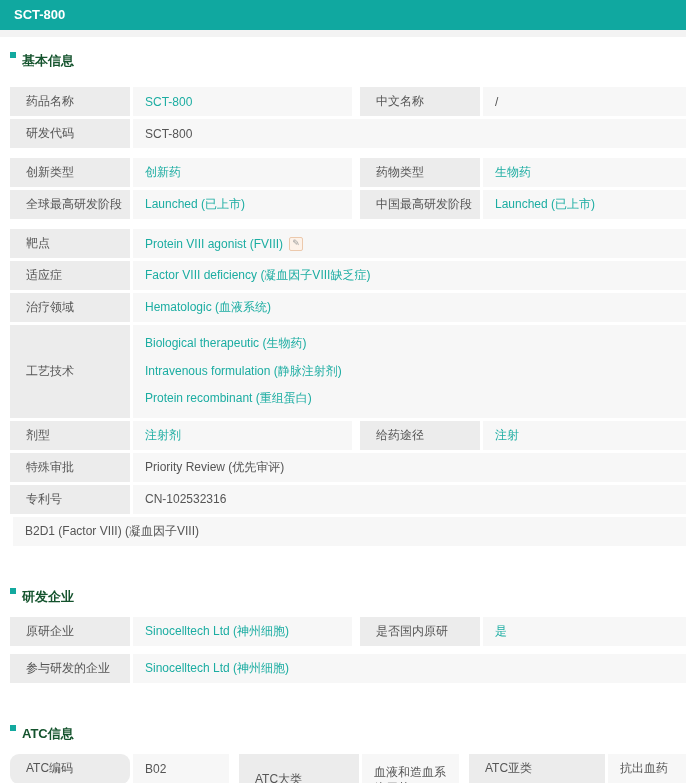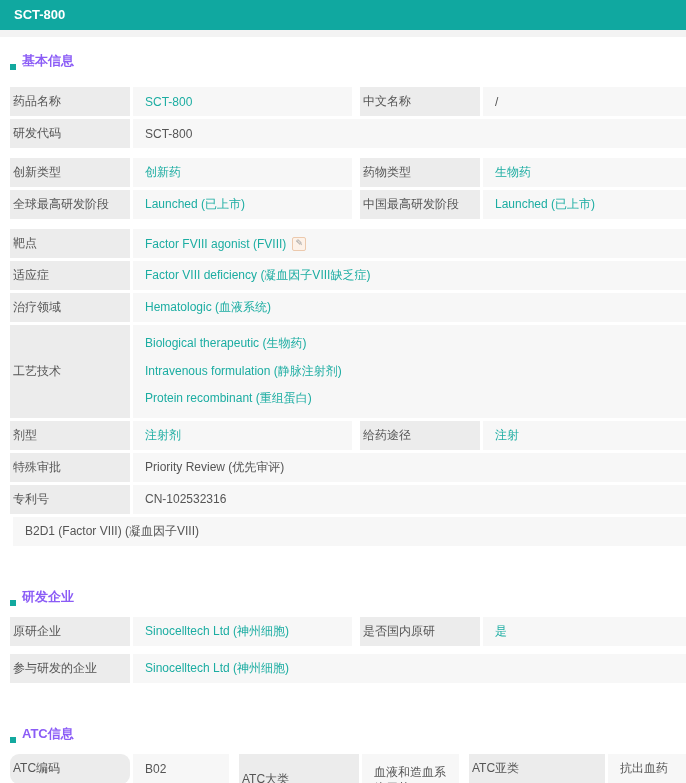--- a/index.html
+++ b/index.html
@@ -2,30 +2,30 @@
 <html><head>
 <meta charset="utf-8">
 <style>
   * { margin:0; padding:0; box-sizing:border-box; }
   html,body { width:686px; height:783px; overflow:hidden; background:#fff;
     font-family:"Liberation Sans","DejaVu Sans",sans-serif; }
   .titlebar { height:30px; background:#10a8a0; color:#fff; font-size:13px;
     font-weight:bold; line-height:30px; padding-left:14px; }
   .strip { height:7px; background:#f3f3f3; }
   .content { padding:0 0 0 10px; }
-  .section-title { margin:15px 0 17px 0; color:#8b5cf6; font-size:13px;
-    font-weight:bold; display:flex; align-items:flex-end; }
+  .section-title { margin:15px 0 17px 0; color:#14532d; font-size:13px;
+    font-weight:bold; display:flex; align-items:flex-start; }
   .section-title.later { margin-top:42px; margin-bottom:11px; }
   .bullet { width:6px; height:6px; background:#13a99f; display:inline-block;
     margin-right:6px; }
   .row { display:flex; align-items:stretch; margin-bottom:3px; }
   .row.sep { margin-bottom:10px; }
   .row.sep8 { margin-bottom:8px; }
   .cell { min-height:29px; display:flex; align-items:center; font-size:12px; }
-  .label { width:120px; background:#ececec; color:#555; padding-left:3px;
+  .label { width:120px; background:#ececec; color:#555; padding-left:16px;
     flex:none; }
   .value { background:#f7f7f7; padding-left:12px; }
   .lv { width:219px; margin:0 8px 0 3px; flex:none; }
   .rl { width:120px;text-align:center; }
   .rv { flex:1; margin-left:3px; }
   .sv { flex:1; margin-left:3px; }
   .link { color:#1cada2; text-decoration:none; cursor:pointer; }
   .dark { color:#555; }
   .multi { flex-direction:column; align-items:flex-start; justify-content:center;
     padding-top:5px; padding-bottom:5px; }
@@ -96,21 +96,21 @@
     </div>
     <div class="cell label rl">中国最高研发阶段</div>
     <div class="cell value rv">
       <a class="link">Launched (已上市)</a>
     </div>
   </div>
 
   <div class="row">
     <div class="cell label">靶点</div>
     <div class="cell value sv">
-      <a class="link">Factor FVIII agonist (FVIII)</a>
+      <a class="link">Protein VIII agonist (FVIII)</a>
       <span class="edit-icon">✎</span>
     </div>
   </div>
 
   <div class="row">
     <div class="cell label">适应症</div>
     <div class="cell value sv">
       <a class="link">Factor VIII deficiency (凝血因子VIII缺乏症)</a>
     </div>
   </div>

